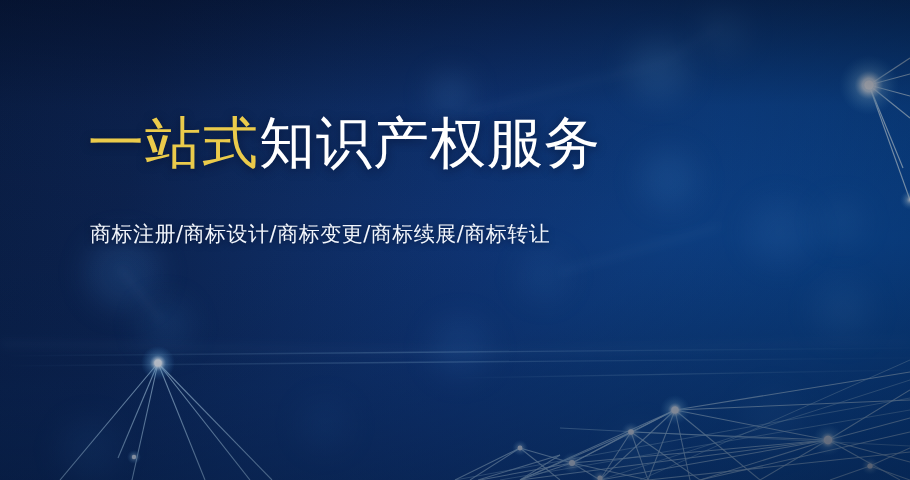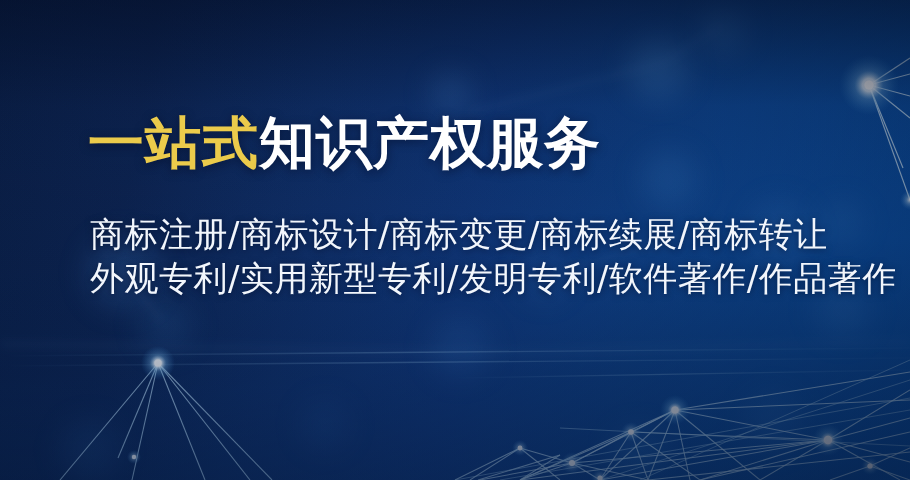--- a/index.html
+++ b/index.html
@@ -47,36 +47,36 @@
   
   .content{
     position:absolute;
     left:88px;
     top:112px;
     width:790px;
   }
   .headline{
     font-size:56px;
     line-height:62px;
-    font-weight:bold;
+    font-weight:normal;
     letter-spacing:1px;
     margin:0 0 0 0;
     white-space:nowrap;
     text-shadow:0 2px 10px rgba(0,10,35,0.55);
   }
   .headline .hl-gold{color:#ebcb4b;}
   .headline .hl-white{color:#ffffff;}
   .sublist{
     margin:38px 0 0 2px;
     padding:0;
     list-style:none;
   }
   .sublist li{
     color:#f2f6fc;
-    font-size:34px;
+    font-size:21px;
     line-height:44px;
     letter-spacing:0.5px;
     white-space:nowrap;
     text-shadow:0 1px 6px rgba(0,10,35,0.6);
   }
 </style>
 </head>
 <body>
 
 <div id="banner">
@@ -241,17 +241,16 @@
 
   <div class="bg-vert"></div>
   <div class="bg-vignette"></div>
 
   <div class="content">
 
     <h1 class="headline"><span class="hl-gold">一站式</span><span class="hl-white">知识产权服务</span></h1>
 
     <ul class="sublist">
       <li>商标注册/商标设计/商标变更/商标续展/商标转让</li>
-      <li>外观专利/实用新型专利/发明专利/软件著作/作品著作</li>
     </ul>
 
   </div>
 </div>
 
 </body></html>

